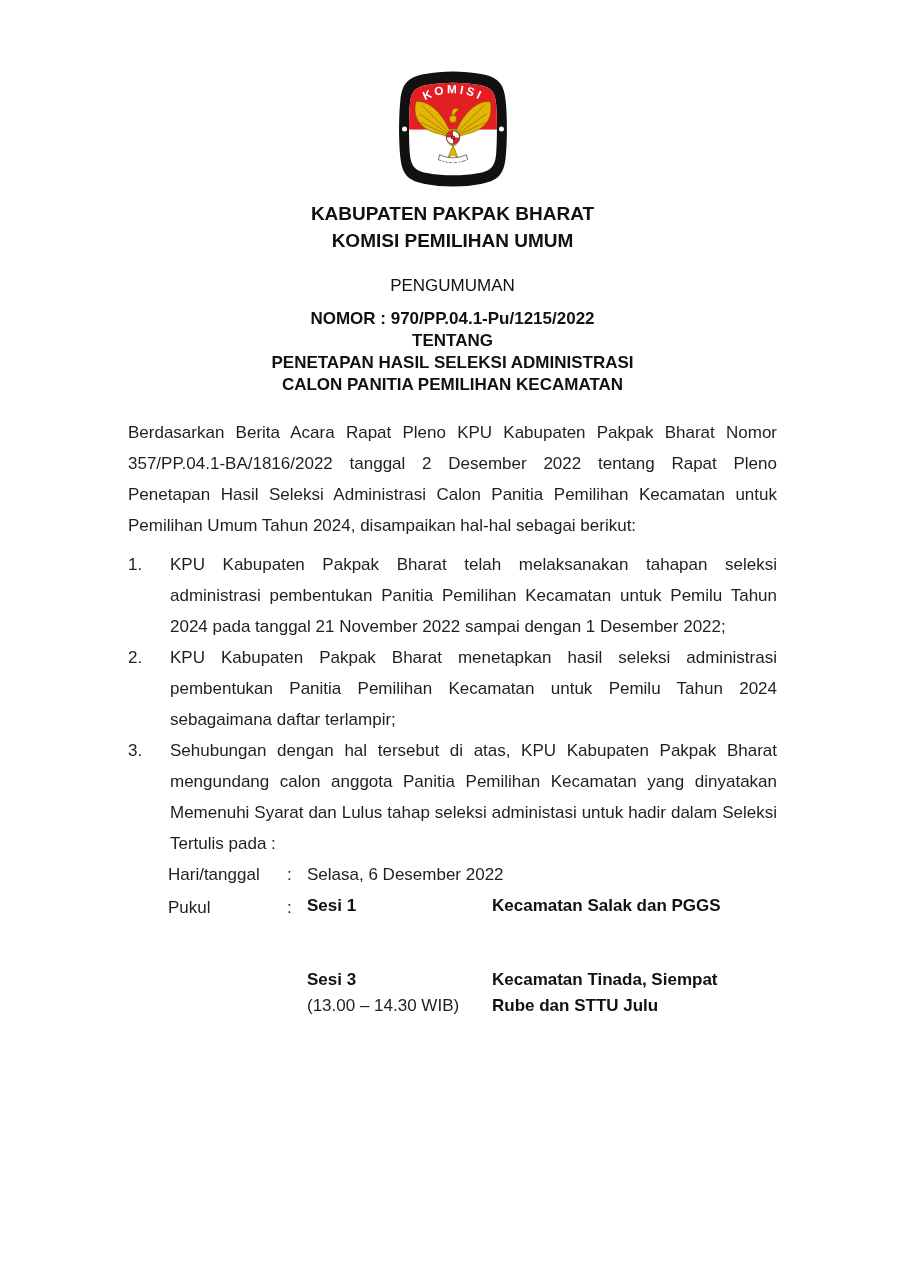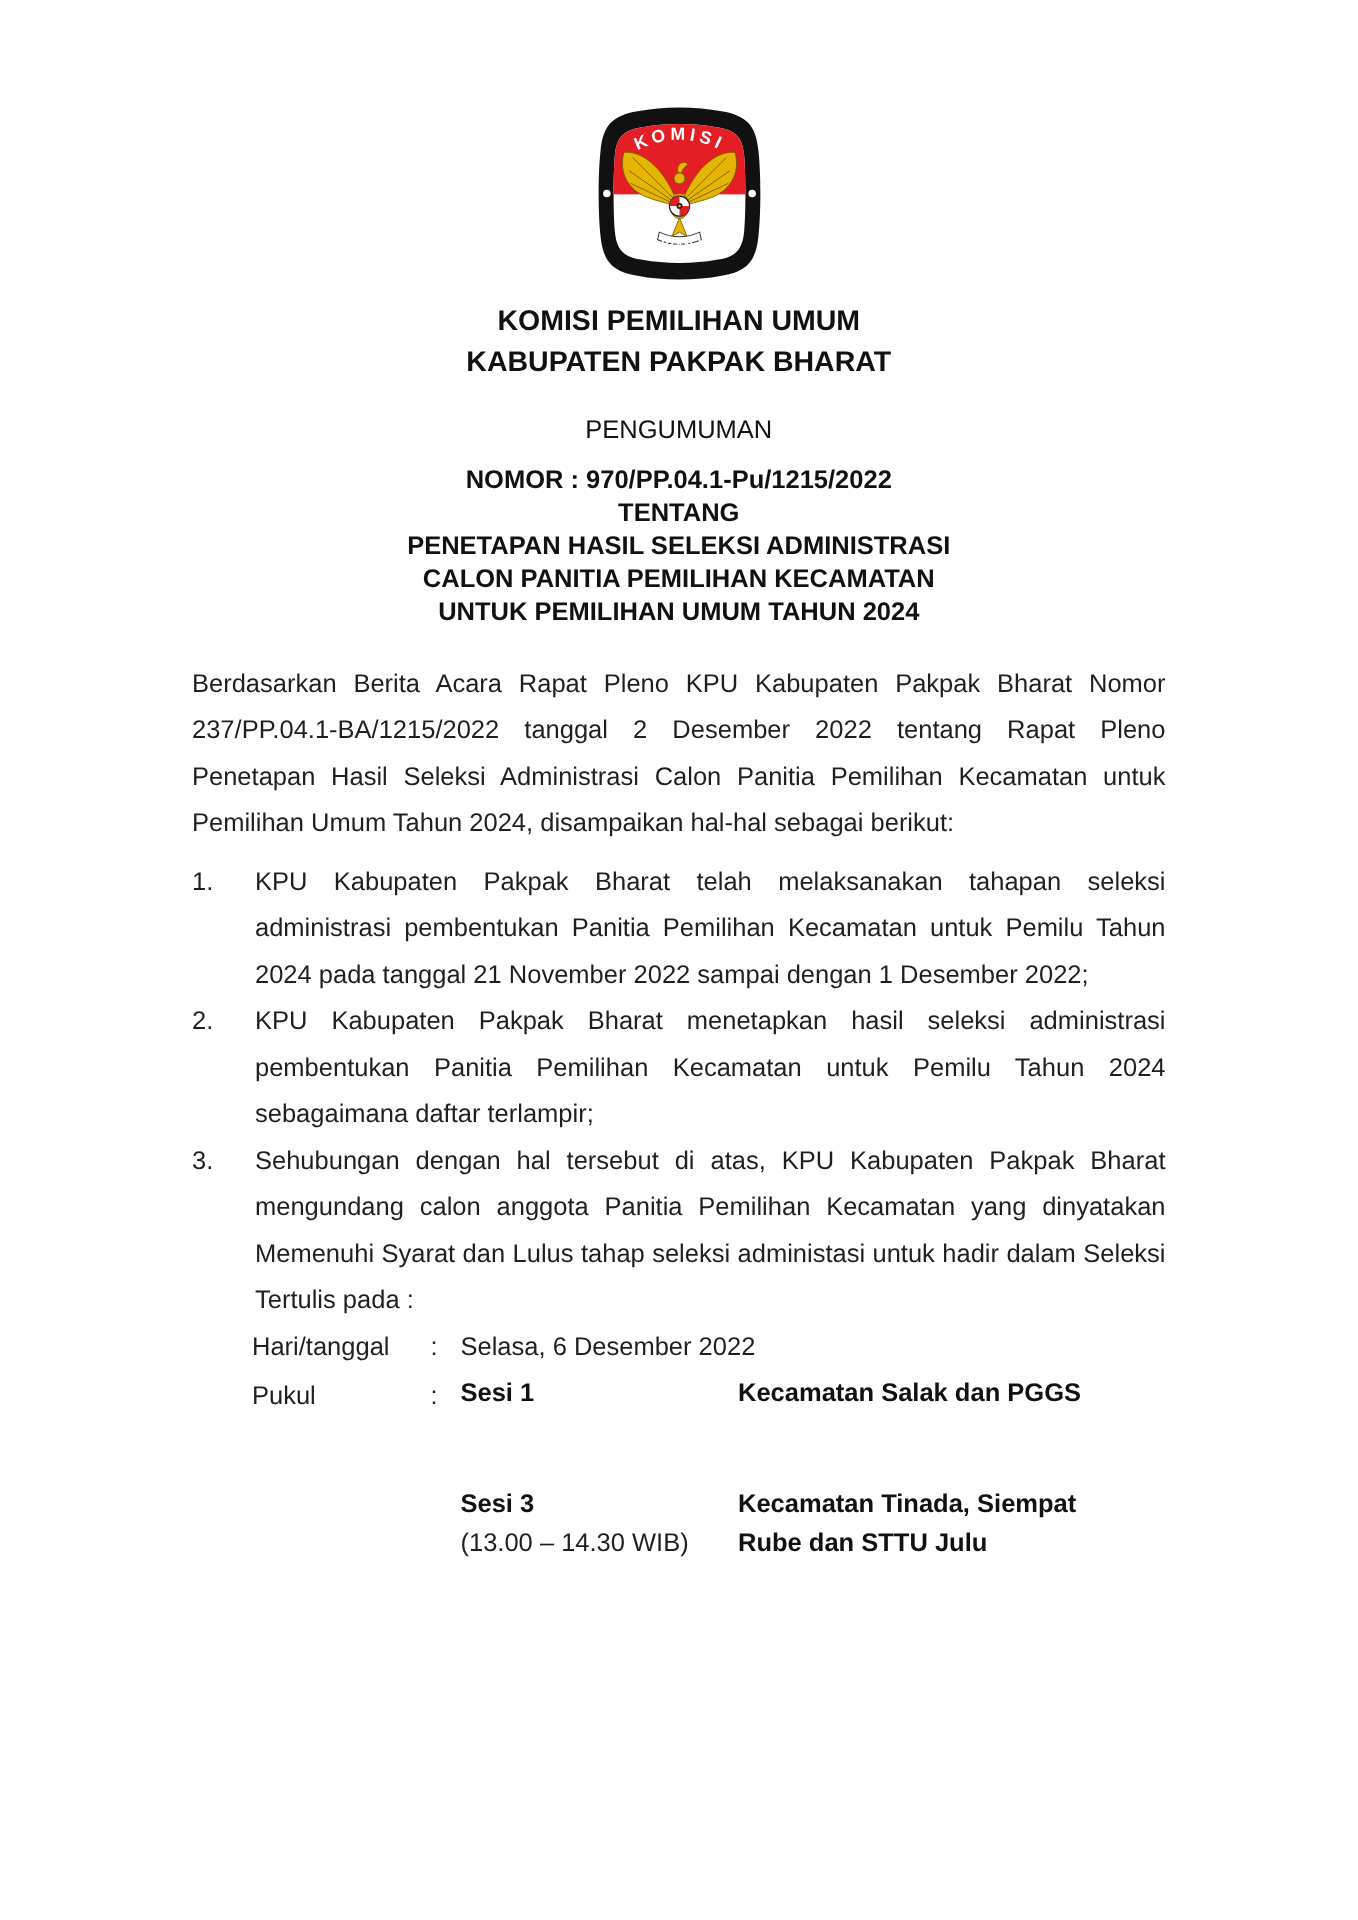--- a/index.html
+++ b/index.html
@@ -149,37 +149,36 @@
       <text font-family="Liberation Sans, sans-serif" font-size="21" font-weight="bold" fill="#ffffff" letter-spacing="5">
         <textPath href="#arcTop" startOffset="50%" text-anchor="middle">KOMISI</textPath>
       </text>
       <text font-family="Liberation Sans, sans-serif" font-size="14" font-weight="bold" fill="#ffffff" letter-spacing="2">
         <textPath href="#arcBot" startOffset="50%" text-anchor="middle">PEMILIHAN UMUM</textPath>
       </text>
     </svg>
   </div>
 
   <div class="org-heading">
+    <div>KABUPATEN PAKPAK BHARAT</div>
     <div>KOMISI PEMILIHAN UMUM</div>
-    <div>KABUPATEN PAKPAK BHARAT</div>
   </div>
 
   <div class="doc-type">PENGUMUMAN</div>
 
   <div class="number-block">
     <div>NOMOR : 970/PP.04.1-Pu/1215/2022</div>
     <div>TENTANG</div>
     <div>PENETAPAN HASIL SELEKSI ADMINISTRASI</div>
     <div>CALON PANITIA PEMILIHAN KECAMATAN</div>
-    <div>UNTUK PEMILIHAN UMUM TAHUN 2024</div>
   </div>
 
   <div class="content">
 
-    <p class="intro">Berdasarkan Berita Acara Rapat Pleno KPU Kabupaten Pakpak Bharat Nomor 237/PP.04.1-BA/1215/2022 tanggal 2 Desember 2022 tentang Rapat Pleno Penetapan Hasil Seleksi Administrasi Calon Panitia Pemilihan Kecamatan untuk Pemilihan Umum Tahun 2024, disampaikan hal-hal sebagai berikut:</p>
+    <p class="intro">Berdasarkan Berita Acara Rapat Pleno KPU Kabupaten Pakpak Bharat Nomor 357/PP.04.1-BA/1816/2022 tanggal 2 Desember 2022 tentang Rapat Pleno Penetapan Hasil Seleksi Administrasi Calon Panitia Pemilihan Kecamatan untuk Pemilihan Umum Tahun 2024, disampaikan hal-hal sebagai berikut:</p>
 
     <div class="items">
       <div class="item">
         <div class="item-num">1.</div>
         <div class="item-text">KPU Kabupaten Pakpak Bharat telah melaksanakan tahapan seleksi administrasi pembentukan Panitia Pemilihan Kecamatan untuk Pemilu Tahun 2024 pada tanggal 21 November 2022 sampai dengan 1 Desember 2022;</div>
       </div>
       <div class="item">
         <div class="item-num">2.</div>
         <div class="item-text">KPU Kabupaten Pakpak Bharat menetapkan hasil seleksi administrasi pembentukan Panitia Pemilihan Kecamatan untuk Pemilu Tahun 2024 sebagaimana daftar terlampir;</div>
       </div>

